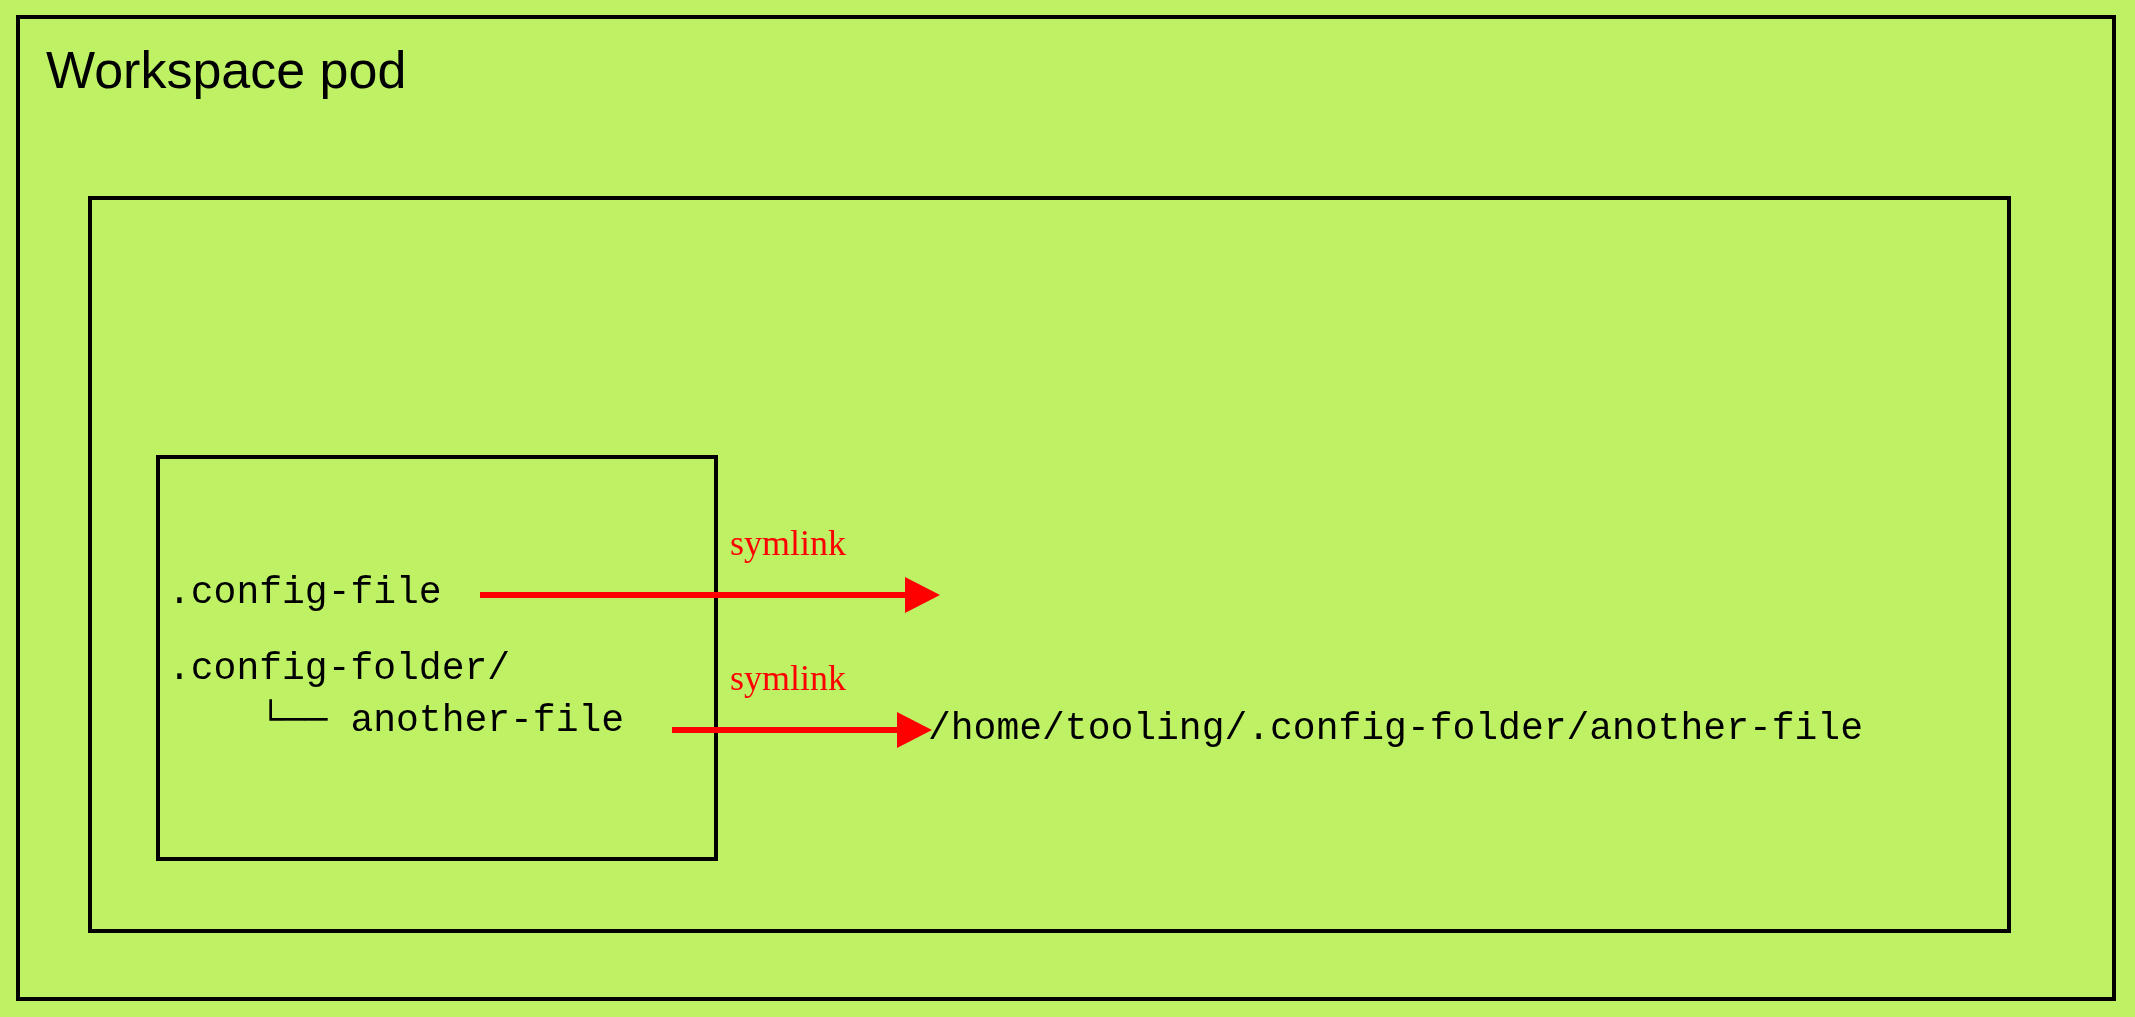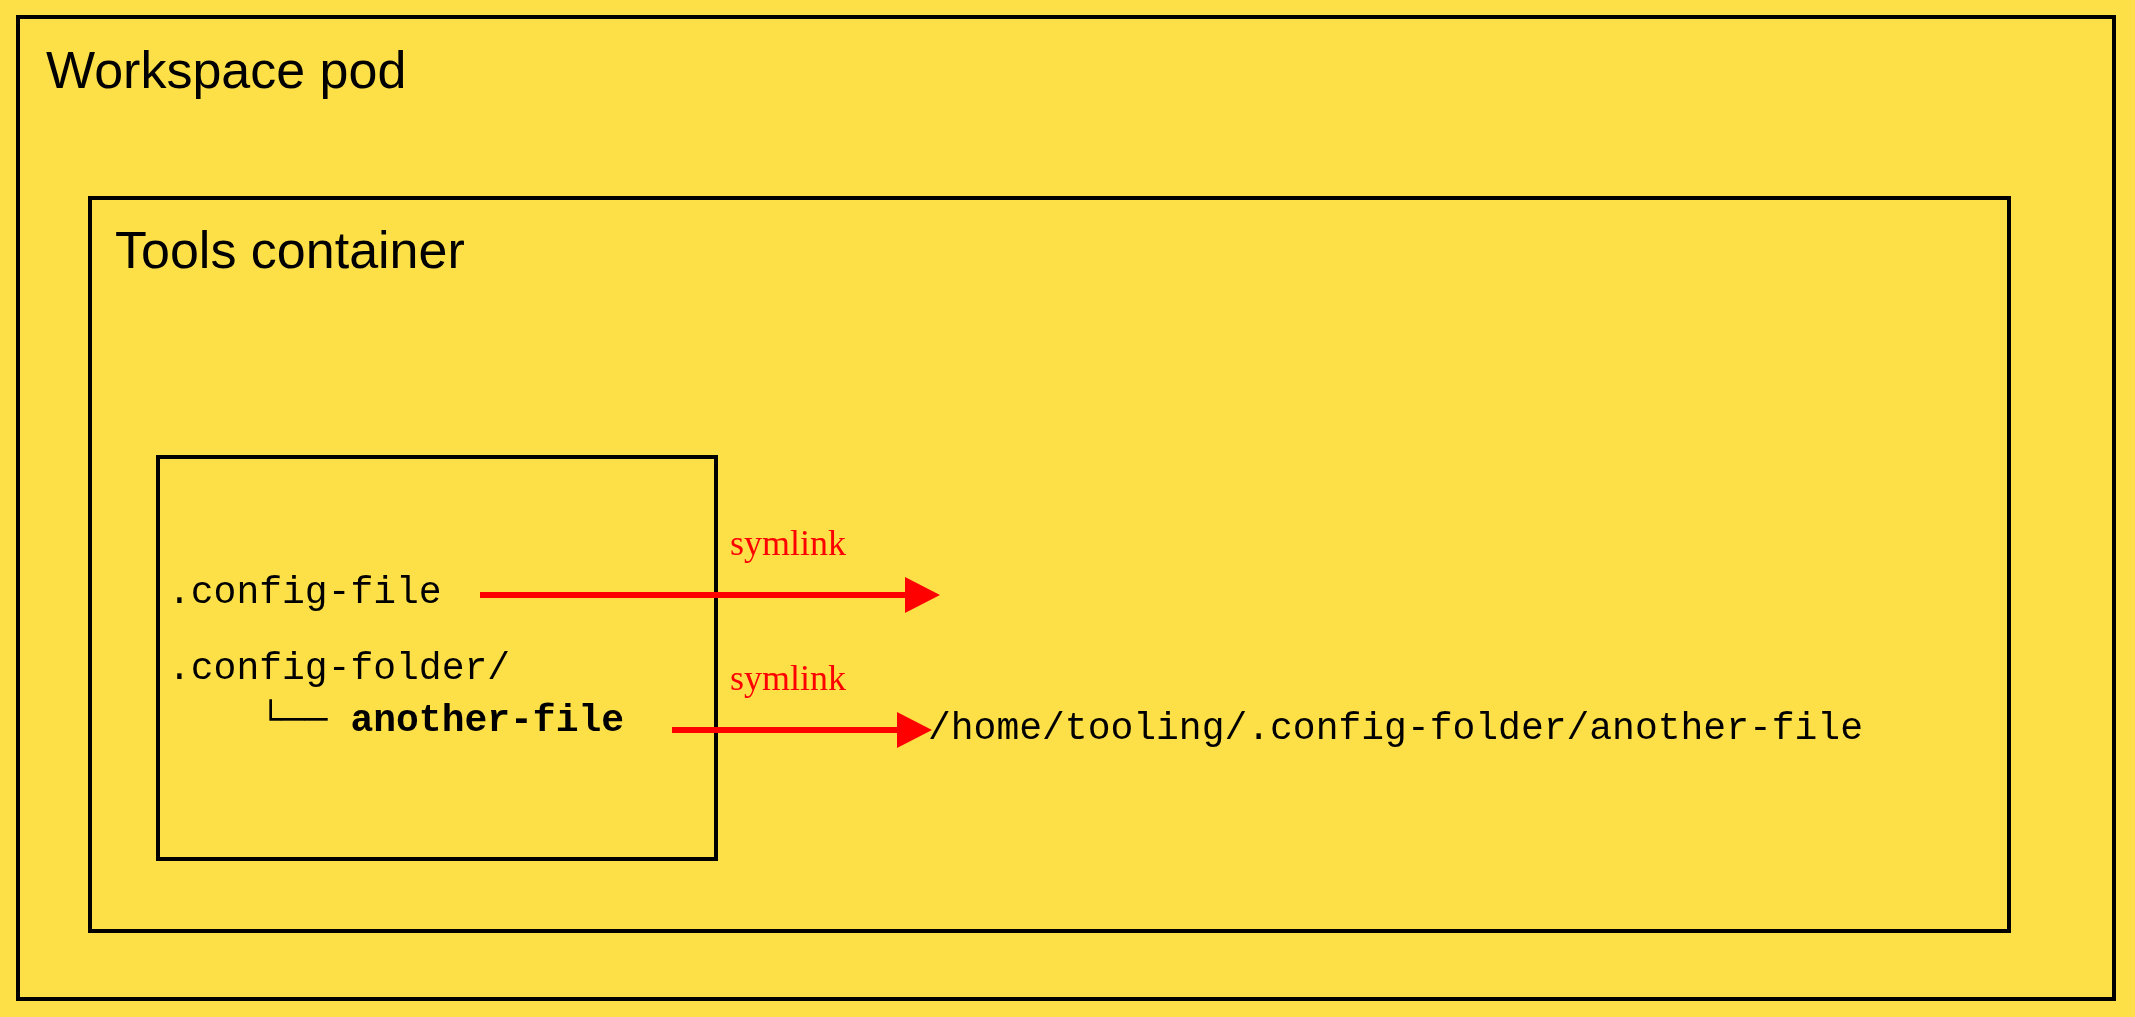--- a/index.html
+++ b/index.html
@@ -9,21 +9,21 @@
     background: #ffffff;
   }
   body {
     font-family: "Liberation Sans", sans-serif;
     color: #000000;
   }
   #canvas {
     position: relative;
     width: 2135px;
     height: 1017px;
-    background: #fde047;
+    background: #bef264;
     overflow: hidden;
   }
 
   
   .box {
     position: absolute;
     box-sizing: border-box;
     background: transparent;
     border: 4px solid #000000;
   }
@@ -91,21 +91,21 @@
   .mono {
     position: absolute;
     white-space: pre;
     font-family: "Liberation Mono", "DejaVu Sans Mono", monospace;
     font-size: 38px;
     line-height: 1;
     color: #000000;
   }
   #pv-entry-config-file   { left: 168px; top: 574px; }
   #pv-entry-config-folder { left: 168px; top: 650px; }
-  #pv-entry-another-file  { left: 168px; top: 702px; font-weight: bold; }
+  #pv-entry-another-file  { left: 168px; top: 702px; }
 
   #target-config-file {
     left: 944px;
     top: 574px;
   }
   #target-another-file {
     left: 928px;
     top: 710px;
   }
 
@@ -130,21 +130,20 @@
 </style>
 </head>
 <body>
 
 <div id="canvas">
 
   <div class="box" id="workspace-pod-box"></div>
   <div class="heading" id="workspace-pod-title">Workspace pod</div>
 
   <div class="box" id="tools-container-box"></div>
-  <div class="heading" id="tools-container-title">Tools container</div>
 
 
   <div class="box" id="persistent-volume-box"></div>
 
   <div class="mono" id="pv-entry-config-folder">.config-folder/</div>
   <div class="mono" id="pv-entry-config-file">.config-file</div>
   <div class="mono" id="pv-entry-another-file">    └── another-file</div>
 
   <svg class="arrow-svg" id="symlink-arrow-1" width="460" height="70" viewBox="0 0 460 70">
     <line x1="0" y1="35" x2="425" y2="35" stroke="#ff0000" stroke-width="6"></line>

